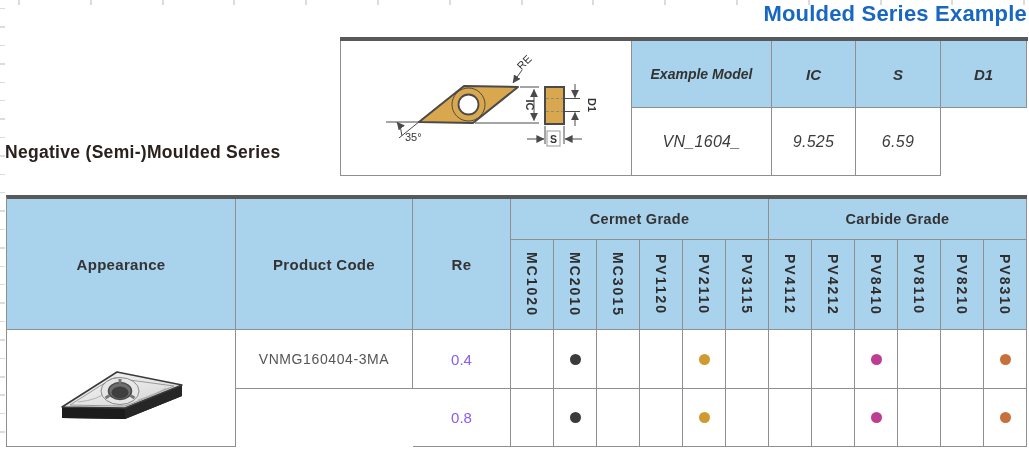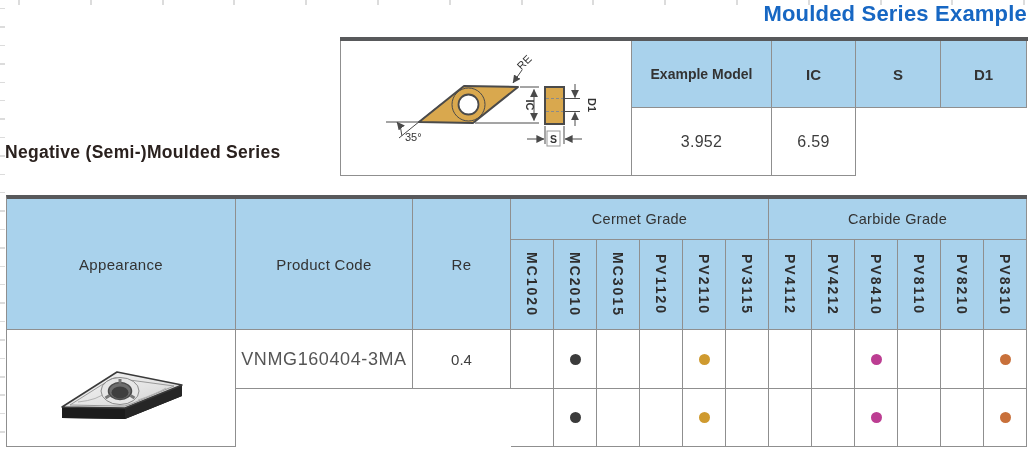--- a/index.html
+++ b/index.html
@@ -16,39 +16,39 @@
   .page-title{position:absolute;top:1px;right:2px;font-size:22px;font-weight:bold;
     color:#1767C3;letter-spacing:0.2px;white-space:nowrap;}
 
   .section-heading{position:absolute;left:5px;top:142px;font-size:17.5px;font-weight:bold;
     color:#2A211E;letter-spacing:0.3px;white-space:nowrap;}
 
   
   .panel{position:absolute;left:340px;top:37px;width:688px;border-top:4px solid #58595B;display:flex;}
   .diagram-box{width:292px;height:135px;box-sizing:border-box;background:#fff;
     border-left:1px solid #8F8F8F;border-right:1px solid #8F8F8F;border-bottom:1px solid #8F8F8F;}
-  .example-grid{display:grid;grid-template-columns:140px 84px 85px 86px;grid-template-rows:67px 68px;}
+  .example-grid{display:grid;grid-template-columns:140px 84px 85px 86px;grid-template-rows:67px 68px;font-style:italic;}
   .ex-cell{box-sizing:border-box;border-right:1px solid #8F8F8F;border-bottom:1px solid #8F8F8F;
     display:flex;align-items:center;justify-content:center;background:#fff;}
   .ex-head{background:#A9D2EC;font-weight:bold;color:#333;font-size:14px;}
   .ex-head.big{font-size:15px;}
   .ex-data{font-size:16px;color:#3d3d3d;letter-spacing:0.3px;}
 
   
   .main-table{position:absolute;left:6px;top:195px;border-top:4px solid #58595B;
     border-left:1px solid #8F8F8F;background:#fff;display:grid;
     grid-template-columns:229px 177px 98px repeat(12,43px);
     grid-template-rows:41px 90px 59px 58px;}
   .cell{box-sizing:border-box;border-right:1px solid #8F8F8F;border-bottom:1px solid #8F8F8F;
     display:flex;align-items:center;justify-content:center;background:#fff;}
-  .head{background:#A9D2EC;font-weight:normal;color:#333;font-size:15px;letter-spacing:0.3px;}
+  .head{background:#A9D2EC;font-weight:bold;color:#333;font-size:15px;letter-spacing:0.3px;}
   .group{font-size:14.5px;}
   .vlabel{writing-mode:vertical-rl;font-size:14px;font-weight:bold;letter-spacing:2px;color:#2e2e2e;}
-  .pc-cell{font-size:18px;color:#555;letter-spacing:0.6px;}
-  .re-cell{font-size:15px;color:#404040;}
+  .pc-cell{font-size:14px;color:#555;letter-spacing:0.6px;}
+  .re-cell{font-size:15px;color:#8b5cf6;}
   .dot{width:11px;height:11px;border-radius:50%;display:block;}
   svg text{font-family:"Liberation Sans", sans-serif;}
 </style>
 </head>
 <body>
 
 <div class="ticks-top"></div>
 <div class="ticks-left"></div>
 
 <div class="page-title">Moulded Series Example</div>
@@ -98,21 +98,22 @@
       <rect x="206" y="90" width="13" height="15" fill="#ffffff" stroke="#999999" stroke-width="1"></rect>
       <text x="212.5" y="101.5" font-size="10.5" font-weight="bold" fill="#333" text-anchor="middle">S</text>
     </svg>
   </div>
 
   <div class="example-grid">
     <div class="ex-cell ex-head">Example Model</div>
     <div class="ex-cell ex-head big">IC</div>
     <div class="ex-cell ex-head big">S</div>
     <div class="ex-cell ex-head big">D1</div>
-    <div class="ex-cell ex-data">3.952</div>
+    <div class="ex-cell ex-data">VN_1604_</div>
+    <div class="ex-cell ex-data">9.525</div>
     <div class="ex-cell ex-data">6.59</div>
   </div>
 </div>
 
 <div class="main-table">
   <div class="cell head" style="grid-area:1/1/3/2">Appearance</div>
   <div class="cell head" style="grid-area:1/2/3/3">Product Code</div>
   <div class="cell head" style="grid-area:1/3/3/4">Re</div>
   <div class="cell head group" style="grid-area:1/4/2/10">Cermet Grade</div>
   <div class="cell head group" style="grid-area:1/10/2/16">Carbide Grade</div>
@@ -171,20 +172,21 @@
   <div class="cell" style="grid-area:3/11"></div>
   <div class="cell" style="grid-area:3/12">
       <span class="dot" style="background: rgb(188, 61, 146);"></span>
     </div>
   <div class="cell" style="grid-area:3/13"></div>
   <div class="cell" style="grid-area:3/14"></div>
   <div class="cell" style="grid-area:3/15">
       <span class="dot" style="background: rgb(200, 112, 58);"></span>
     </div>
 
+  <div class="cell re-cell" style="grid-area:4/3">0.8</div>
   <div class="cell" style="grid-area:4/4"></div>
   <div class="cell" style="grid-area:4/5">
       <span class="dot" style="background: rgb(59, 59, 59);"></span>
     </div>
   <div class="cell" style="grid-area:4/6"></div>
   <div class="cell" style="grid-area:4/7"></div>
   <div class="cell" style="grid-area:4/8">
       <span class="dot" style="background: rgb(207, 154, 47);"></span>
     </div>
   <div class="cell" style="grid-area:4/9"></div>

